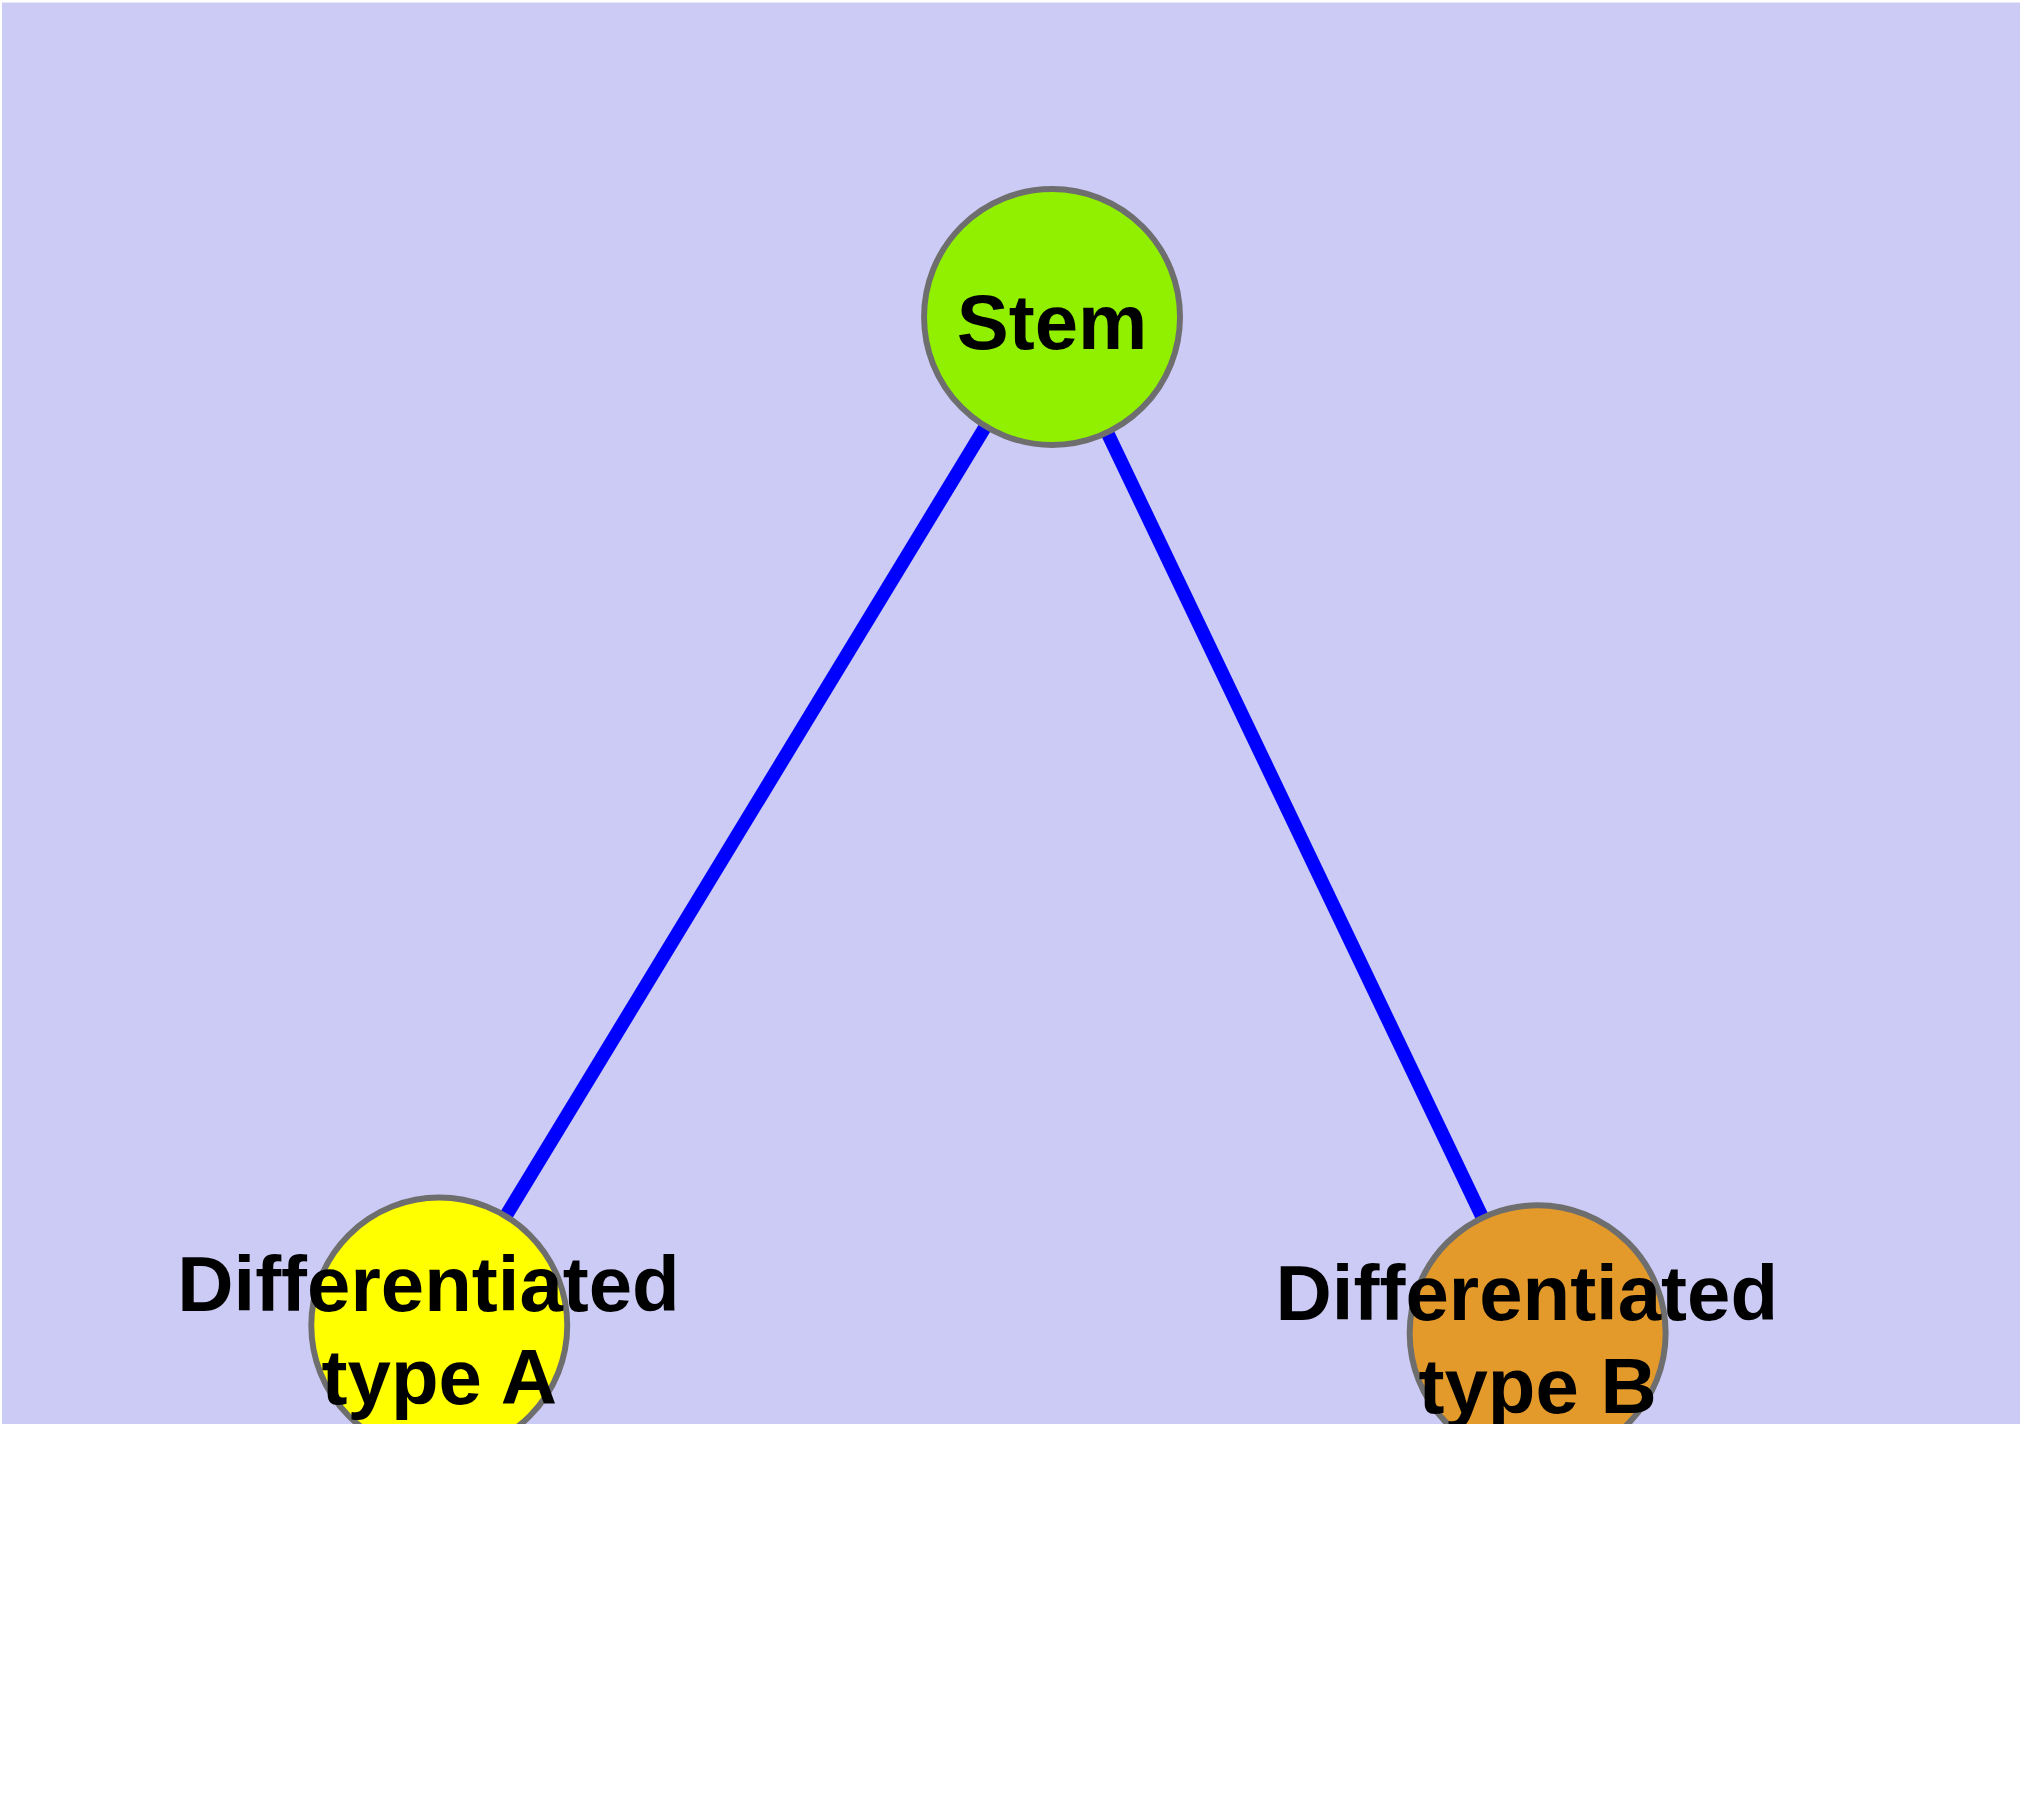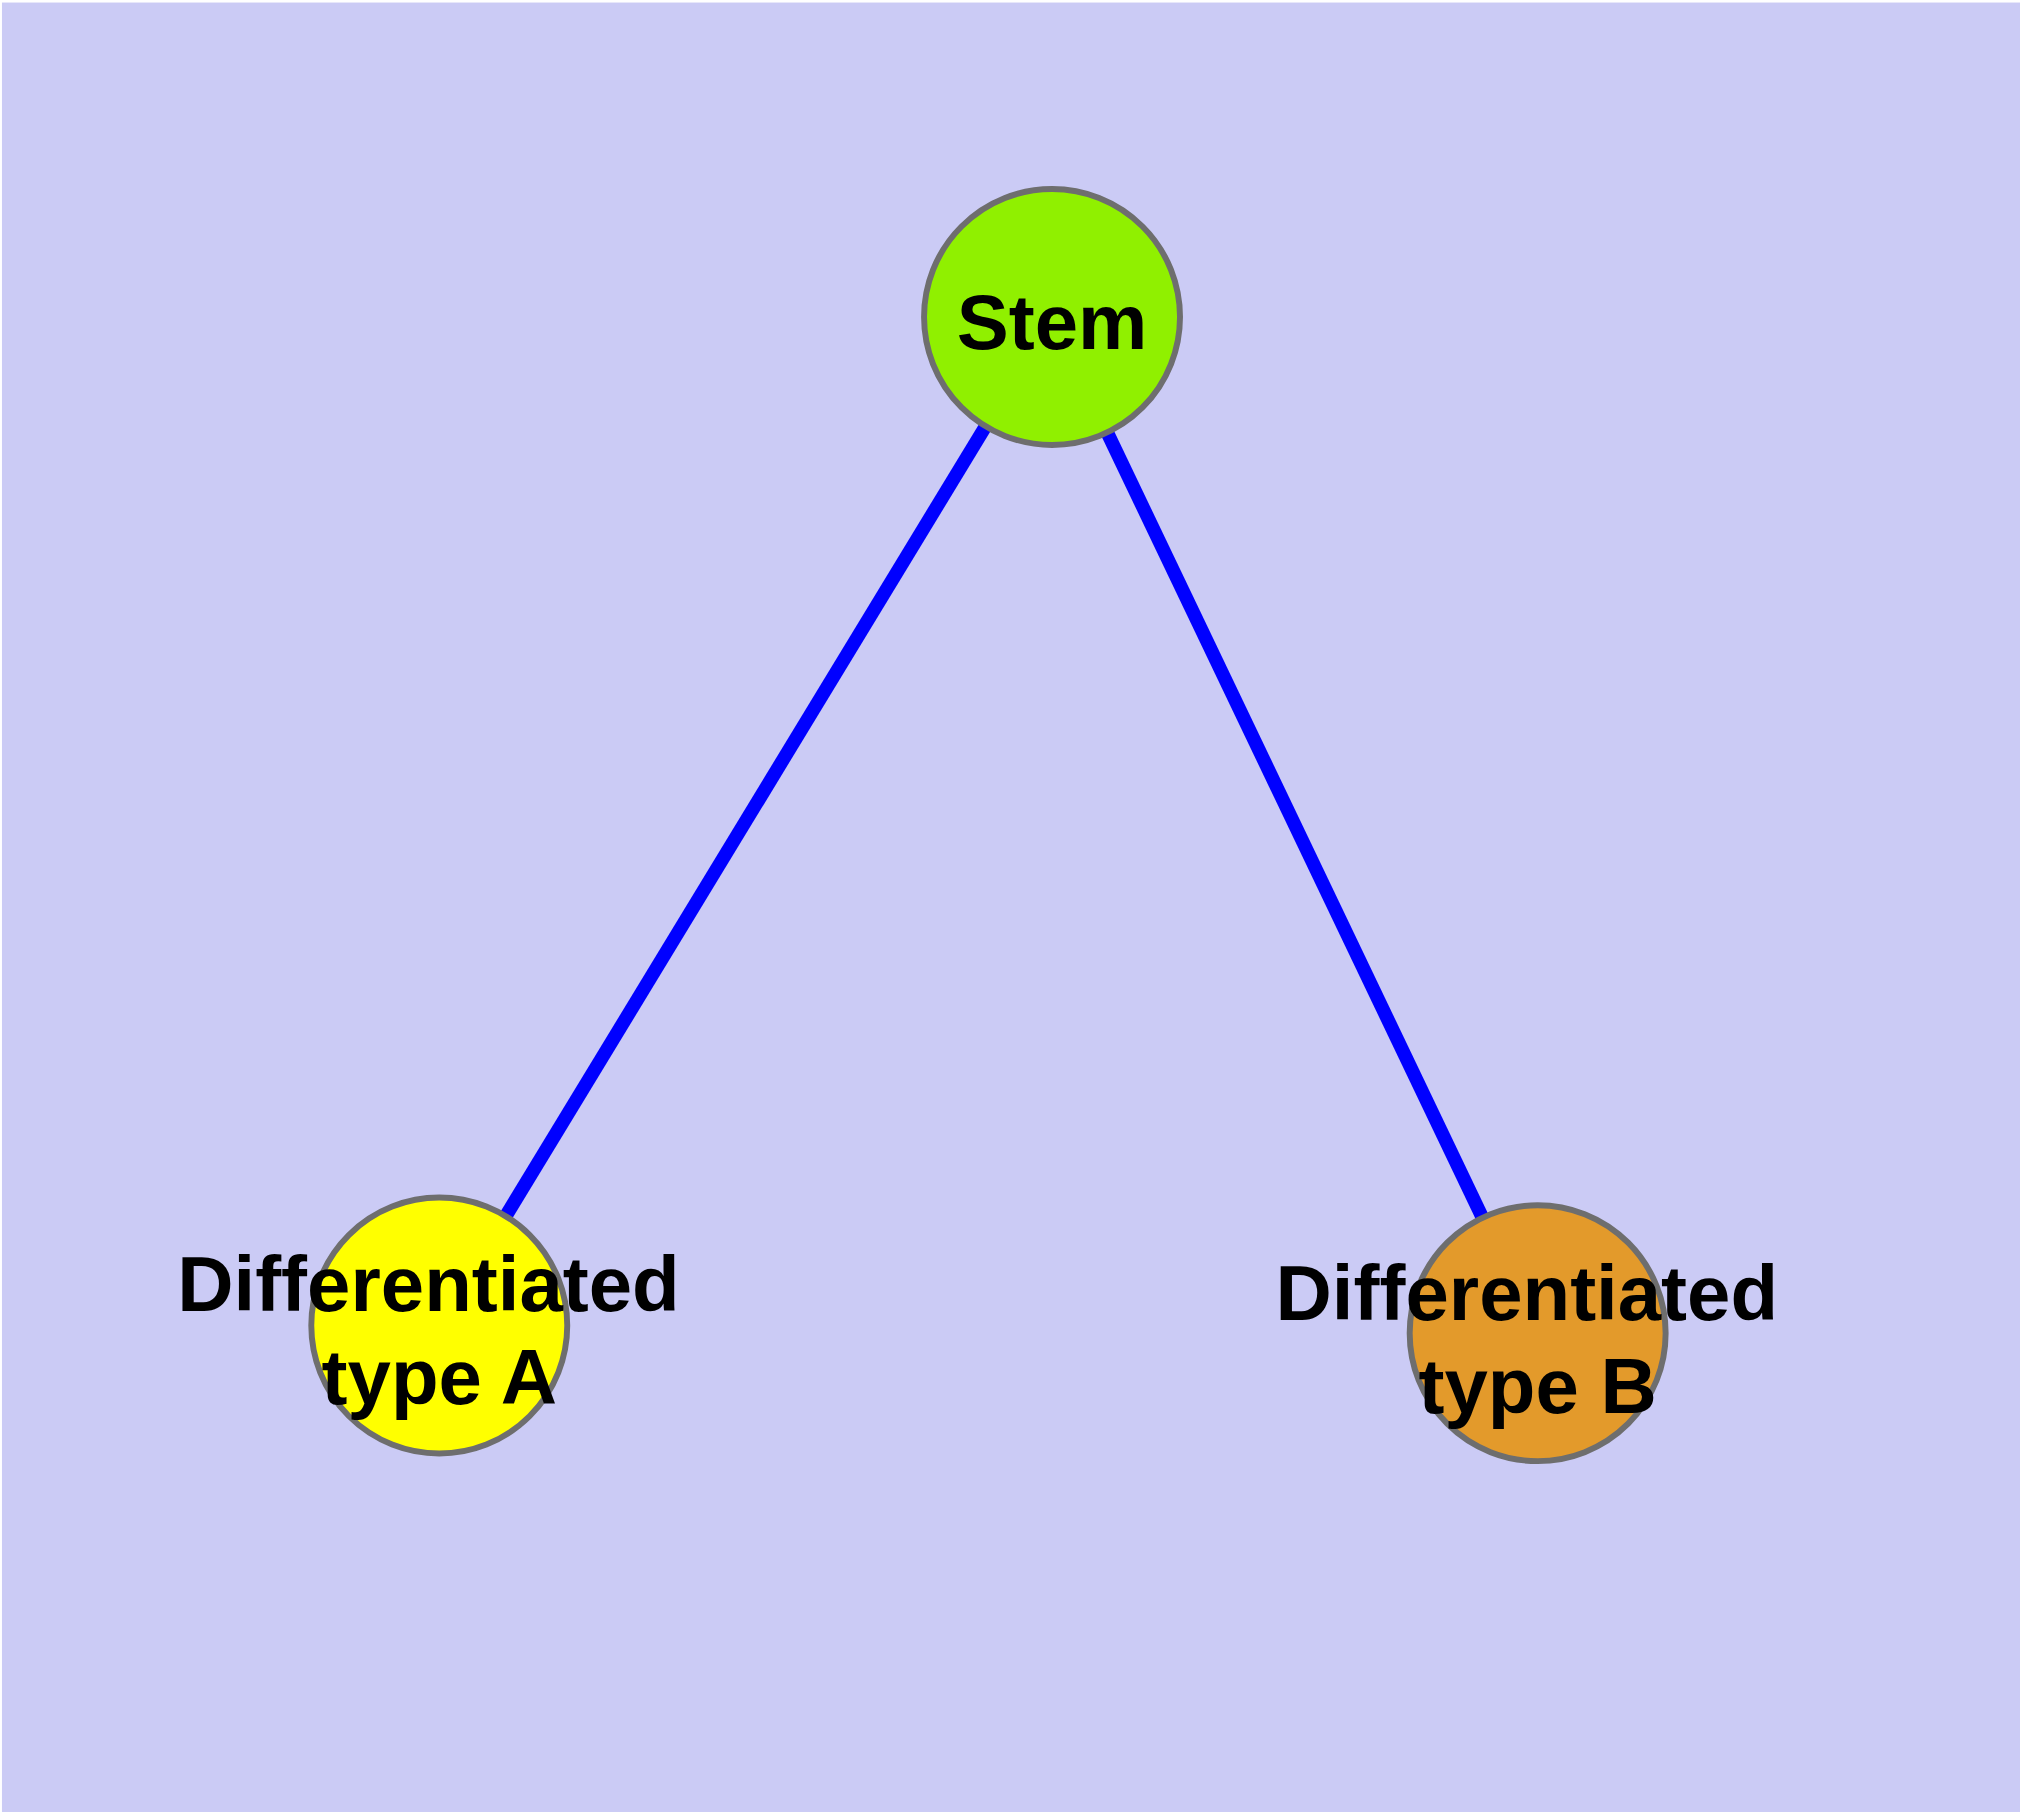--- a/index.html
+++ b/index.html
@@ -2,21 +2,21 @@
 <html style="font-size:13.6px"><head>
 <meta charset="utf-8">
 <style>
   html, body {
     margin: 0;
     padding: 0;
     background: #ffffff;
   }
   .canvas-wrap {
     width: 2021px;
-    height: 1812px;
+    height: 1424px;
     position: relative;
   }
   svg {
     display: block;
   }
   .node-label {
     font-family: "Liberation Sans", "DejaVu Sans", sans-serif;
     font-weight: bold;
     font-size: 92px;
     fill: #000000;

